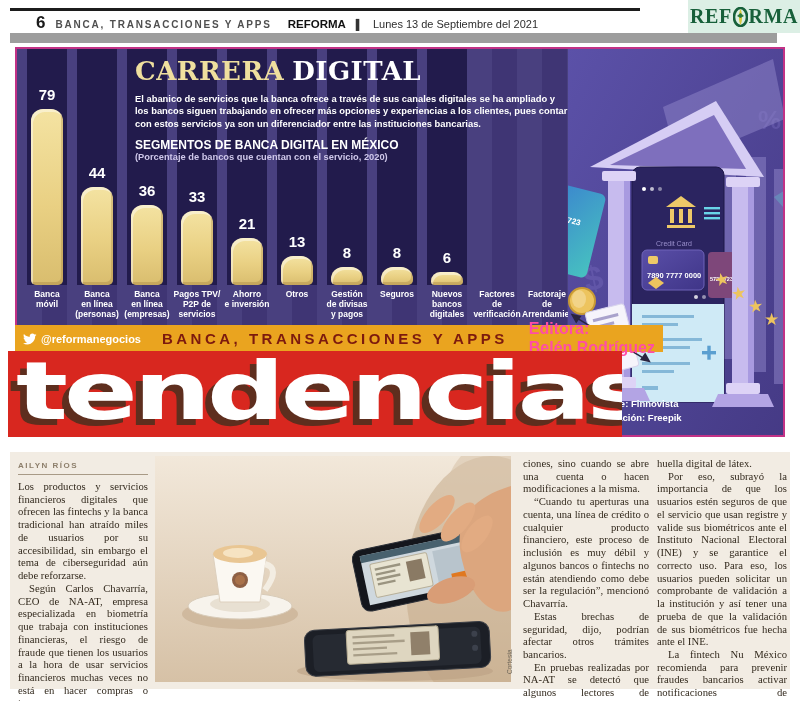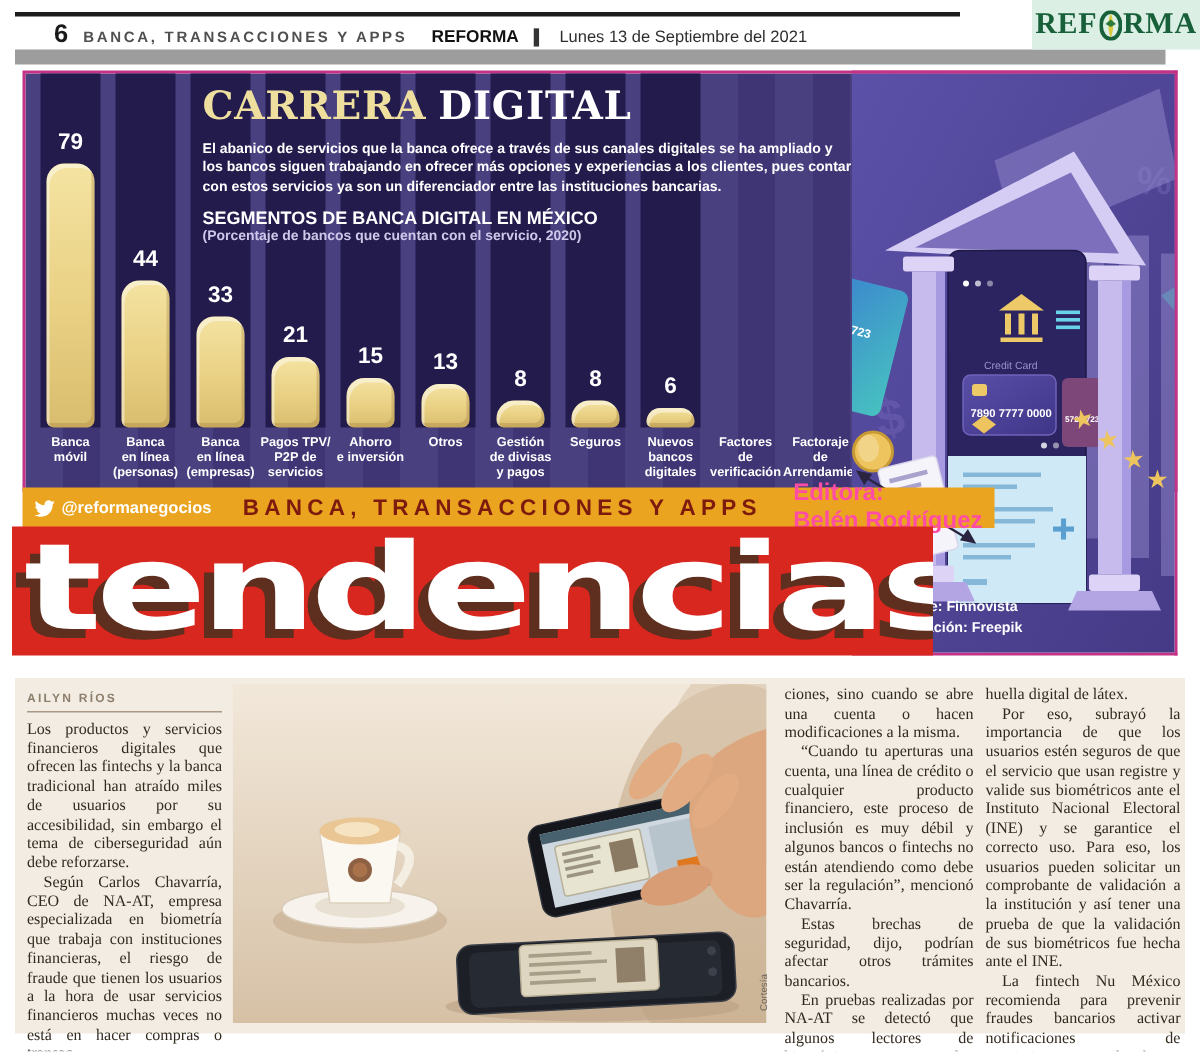--- a/index.html
+++ b/index.html
@@ -105,32 +105,32 @@
           <div class="bar" style="height: 176px;"></div>
           <div class="bar-value" style="bottom: 182px;">79</div>
         </div>
         <div class="slot">
           <div class="track"></div>
           <div class="bar" style="height: 98px;"></div>
           <div class="bar-value" style="bottom: 104px;">44</div>
         </div>
         <div class="slot">
           <div class="track"></div>
+          <div class="bar" style="height: 80px;"></div>
+          <div class="bar-value" style="bottom: 86px;">36</div>
+        </div>
+        <div class="slot">
+          <div class="track"></div>
           <div class="bar" style="height: 74px;"></div>
           <div class="bar-value" style="bottom: 80px;">33</div>
         </div>
         <div class="slot">
           <div class="track"></div>
           <div class="bar" style="height: 47px;"></div>
           <div class="bar-value" style="bottom: 53px;">21</div>
-        </div>
-        <div class="slot">
-          <div class="track"></div>
-          <div class="bar" style="height: 33px;"></div>
-          <div class="bar-value" style="bottom: 39px;">15</div>
         </div>
         <div class="slot">
           <div class="track"></div>
           <div class="bar" style="height: 29px;"></div>
           <div class="bar-value" style="bottom: 35px;">13</div>
         </div>
         <div class="slot">
           <div class="track"></div>
           <div class="bar" style="height: 18px;"></div>
           <div class="bar-value" style="bottom: 24px;">8</div>

